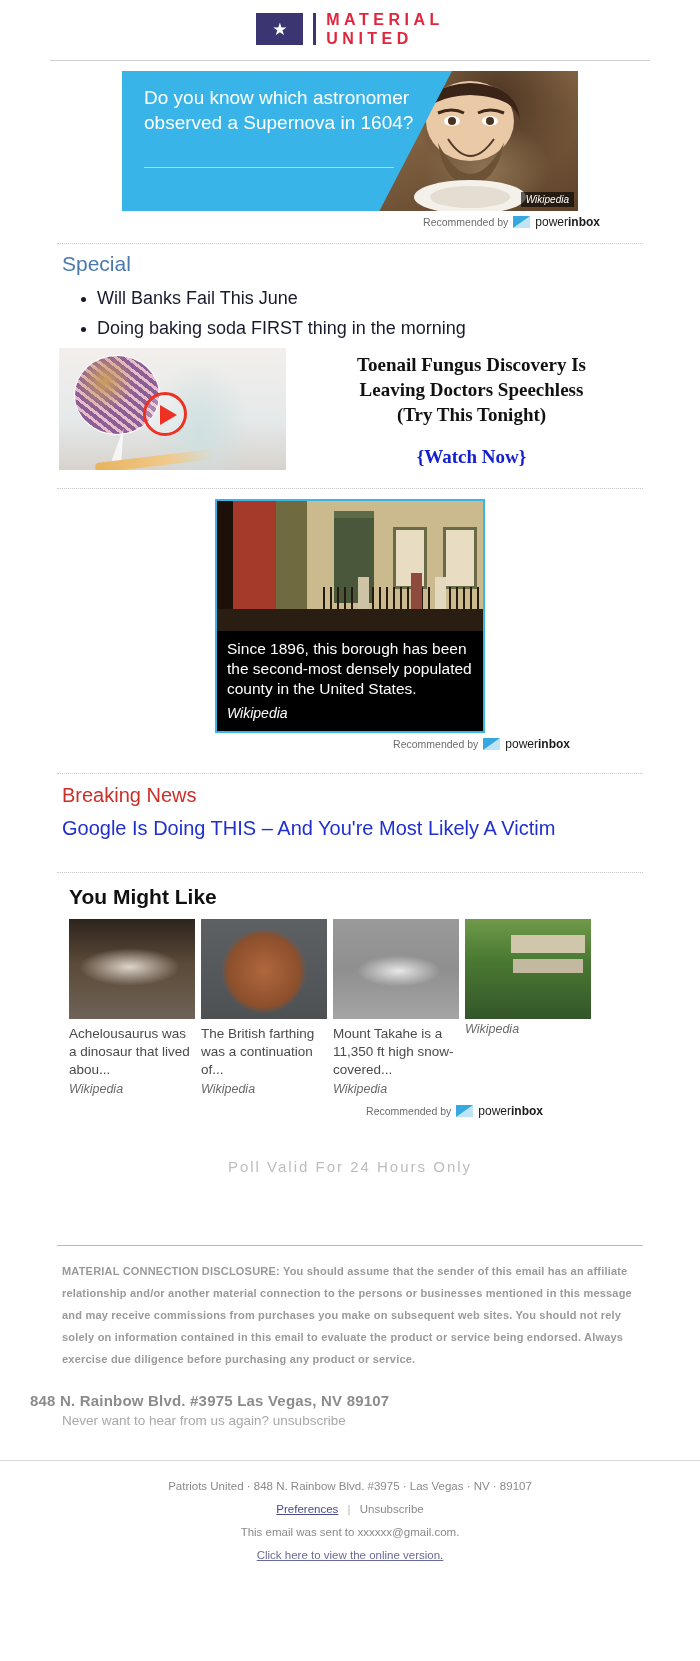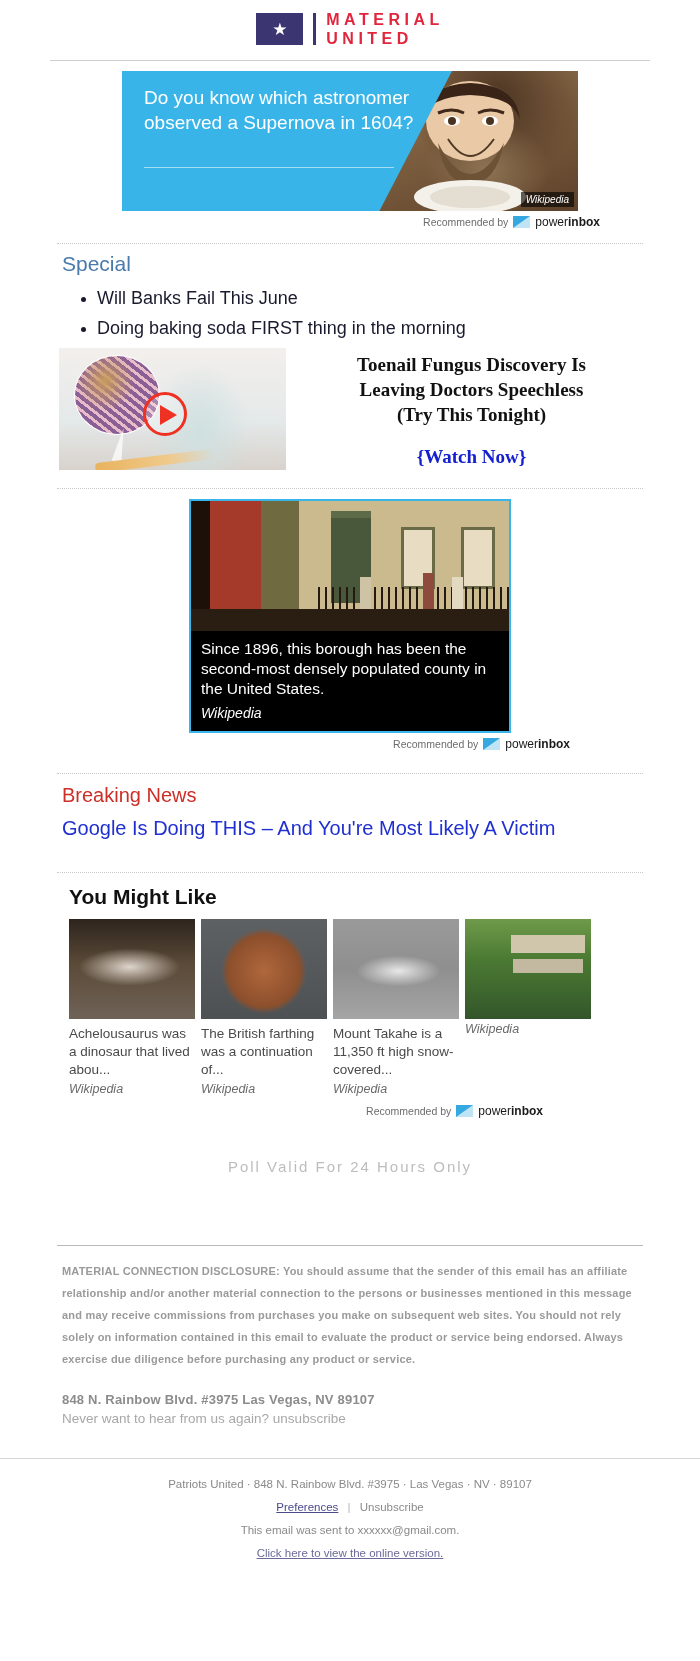--- a/index.html
+++ b/index.html
@@ -204,21 +204,21 @@
     font-family: "Liberation Serif", serif;
     font-weight: bold;
     font-size: 19px;
     color: #1521cf;
     text-decoration: none;
   }
 
   
   .wikicard-block { padding: 12px 0 0 0; }
   .wikicard {
-    width: 322px;
+    width: 270px;
     margin: 0 auto;
     border: 2px solid #3ab5e9;
     background: #000;
     position: relative;
     overflow: hidden;
   }
   .wc-photo {
     height: 130px;
     position: relative;
     background:
@@ -357,23 +357,23 @@
   .disc-rule { height: 1px; background: #b9b9b9; margin: 10px 57px 14px 57px; }
   .disclosure {
     padding: 0 62px;
     color: #9a9a9a;
     font-size: 11px;
     font-weight: bold;
     line-height: 22px;
     letter-spacing: .2px;
   }
   .addr {
-    padding: 22px 62px 0 62px;
+    padding: 22px 62px 0 30px;
     color: #8c8c8c;
-    font-size: 13px;
+    font-size: 15px;
     font-weight: bold;
     letter-spacing: .2px;
   }
   .unsub {
     padding: 4px 62px 0 62px;
     color: #a8a8a8;
     font-size: 13.5px;
   }
 
   

